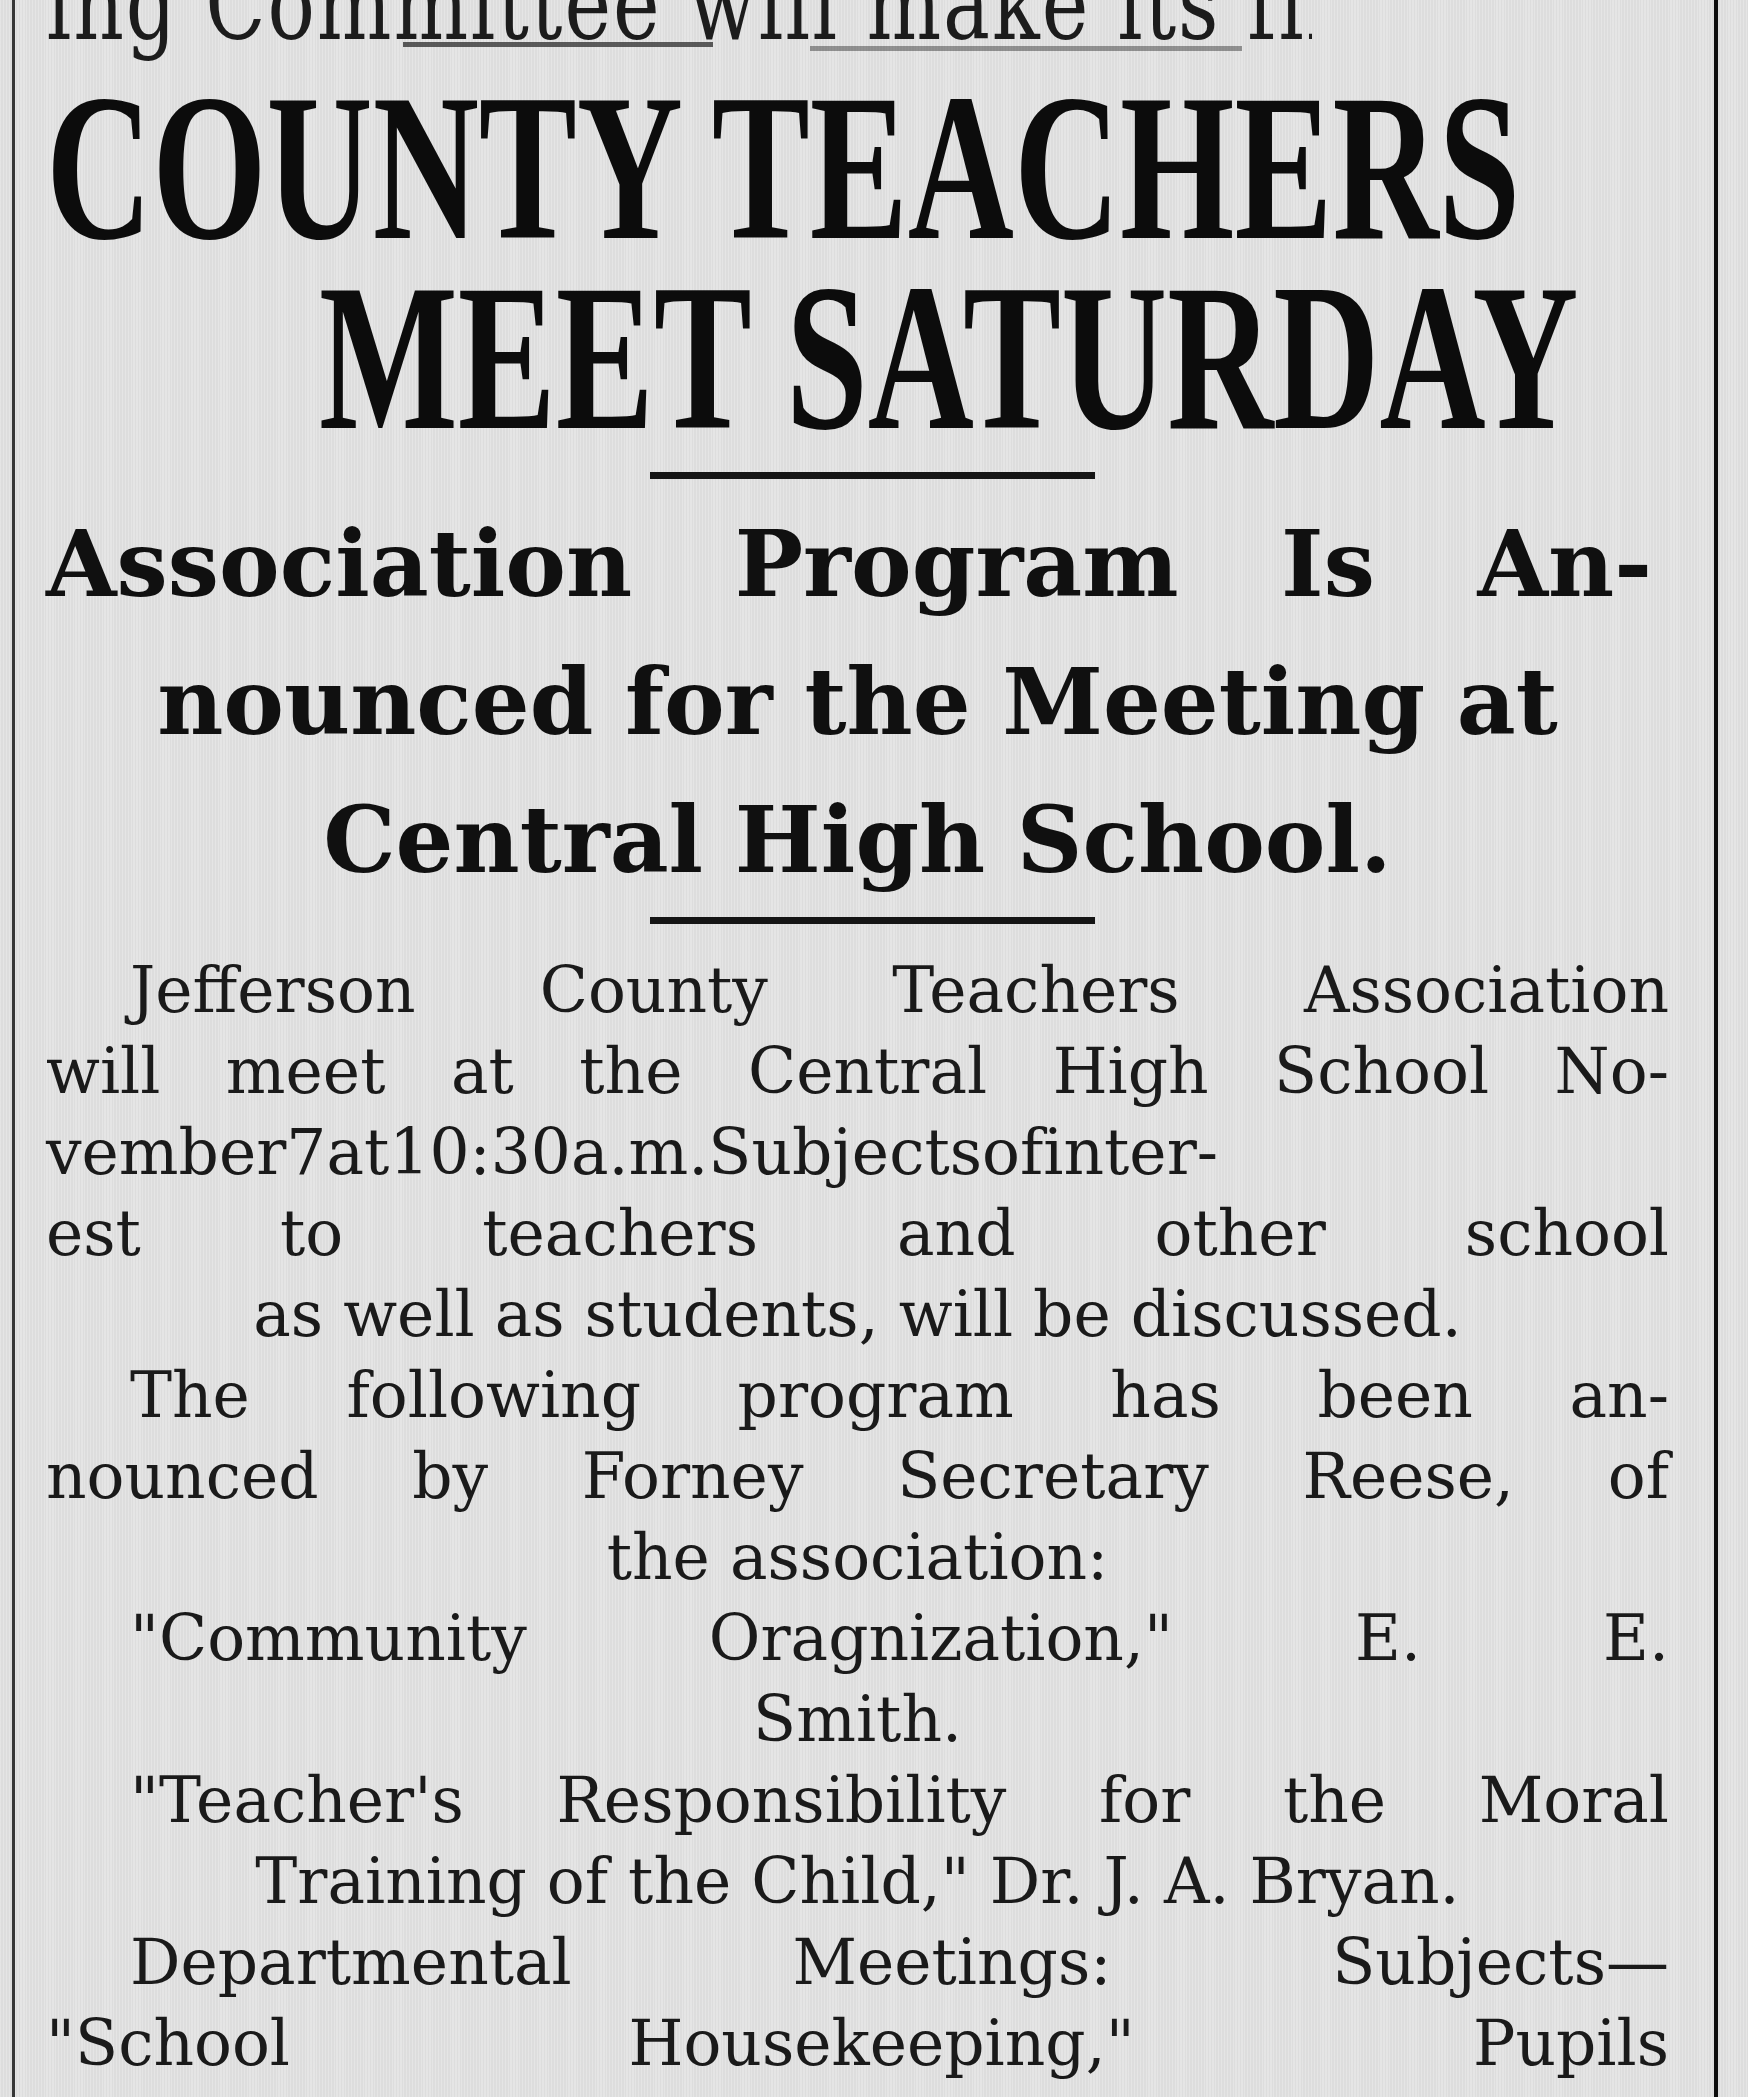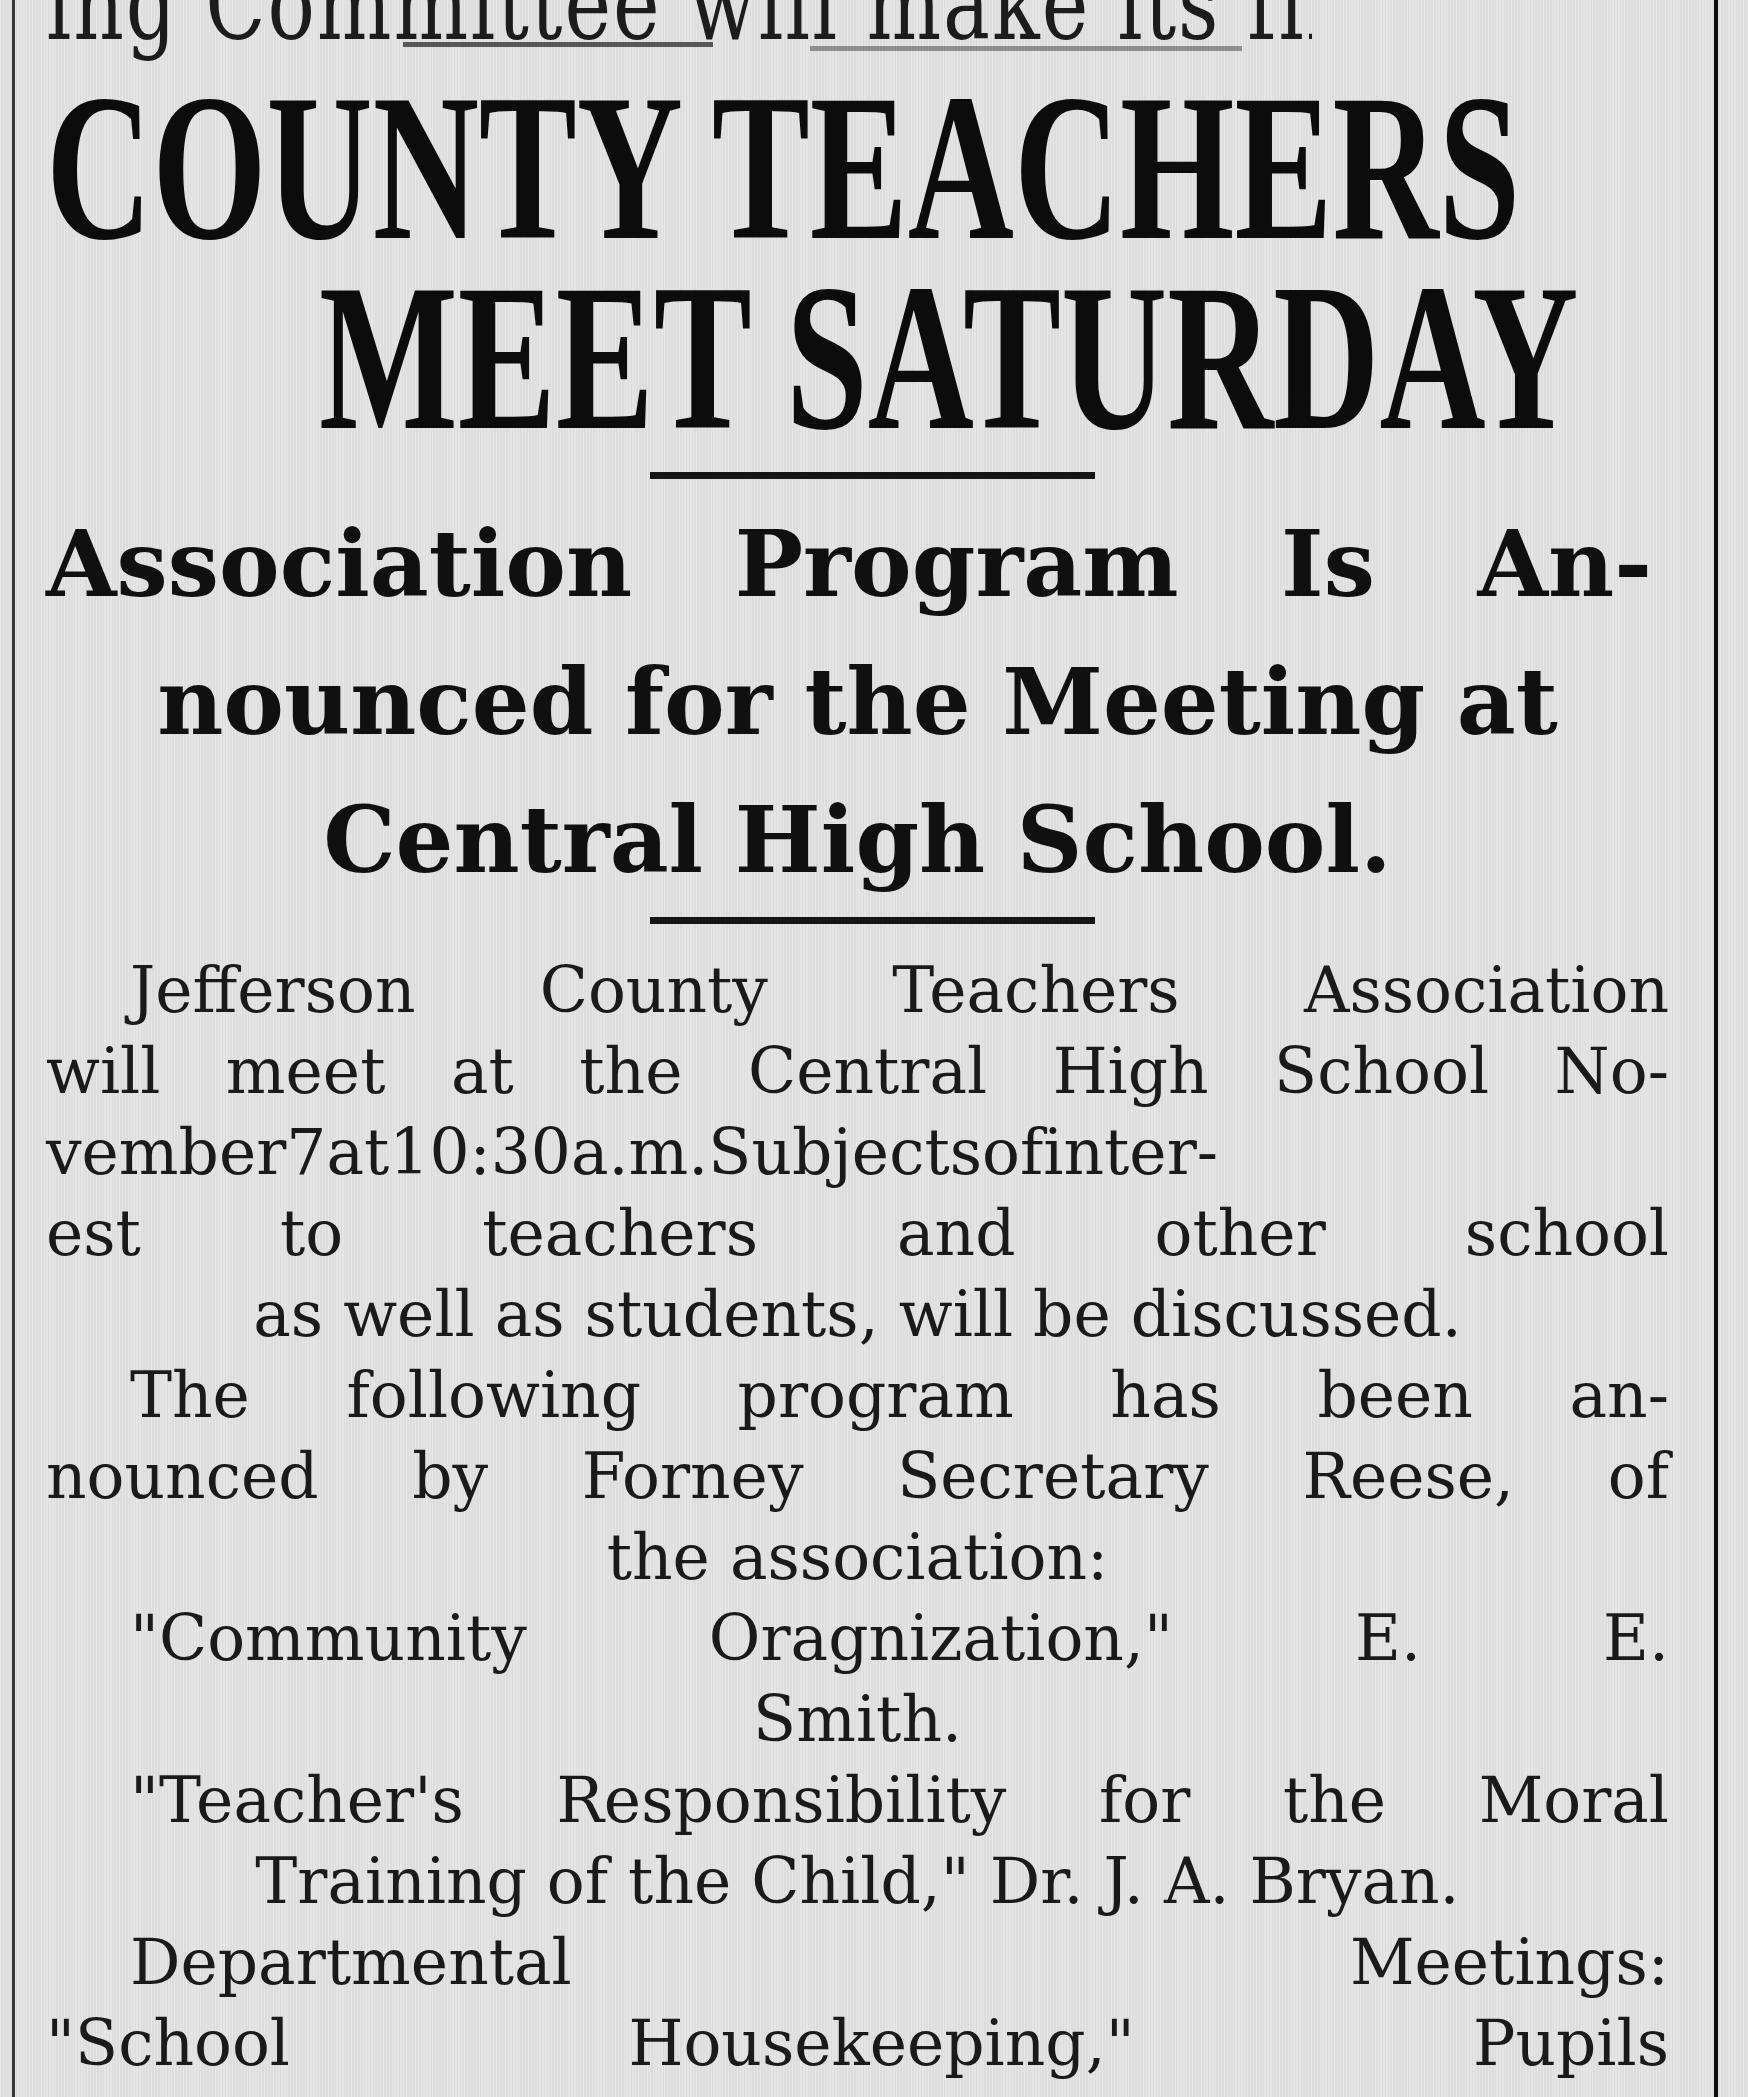--- a/index.html
+++ b/index.html
@@ -246,20 +246,21 @@
       <div class="line last">
           <span>Training of the Child," Dr. J. A. Bryan.</span>
         </div>
     </div>
 
     <div>
       <div class="line indent">
           <span style="display: flex; justify-content: space-between; width: 100%;">
             <span class="w">Departmental</span>
             <span class="w">Meetings:</span>
+            <span class="w">Subjects—</span>
           </span>
         </div>
       <div class="line">
           <span style="display: flex; justify-content: space-between; width: 100%;">
             <span class="w">"School</span>
             <span class="w">Housekeeping,"</span>
             <span class="w">Pupils</span>
           </span>
         </div>
       <div class="line last">

